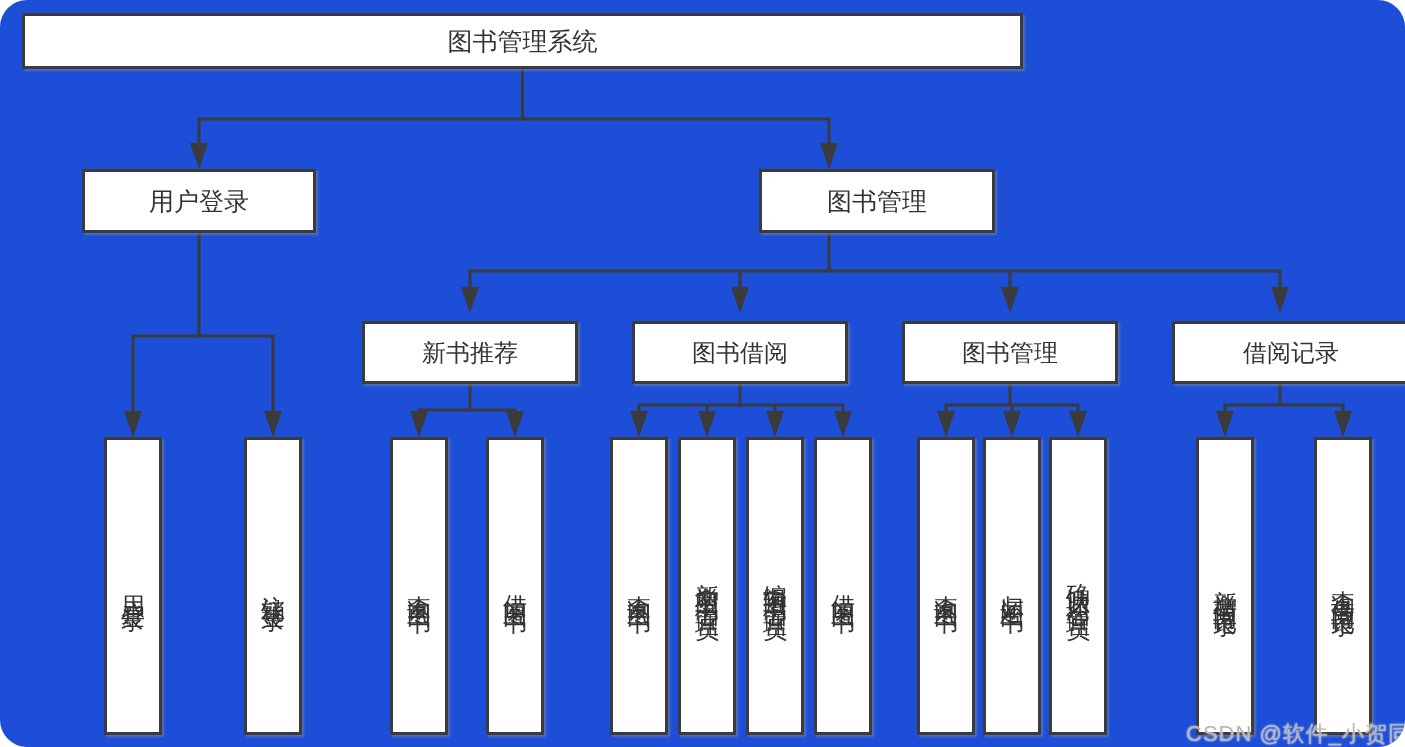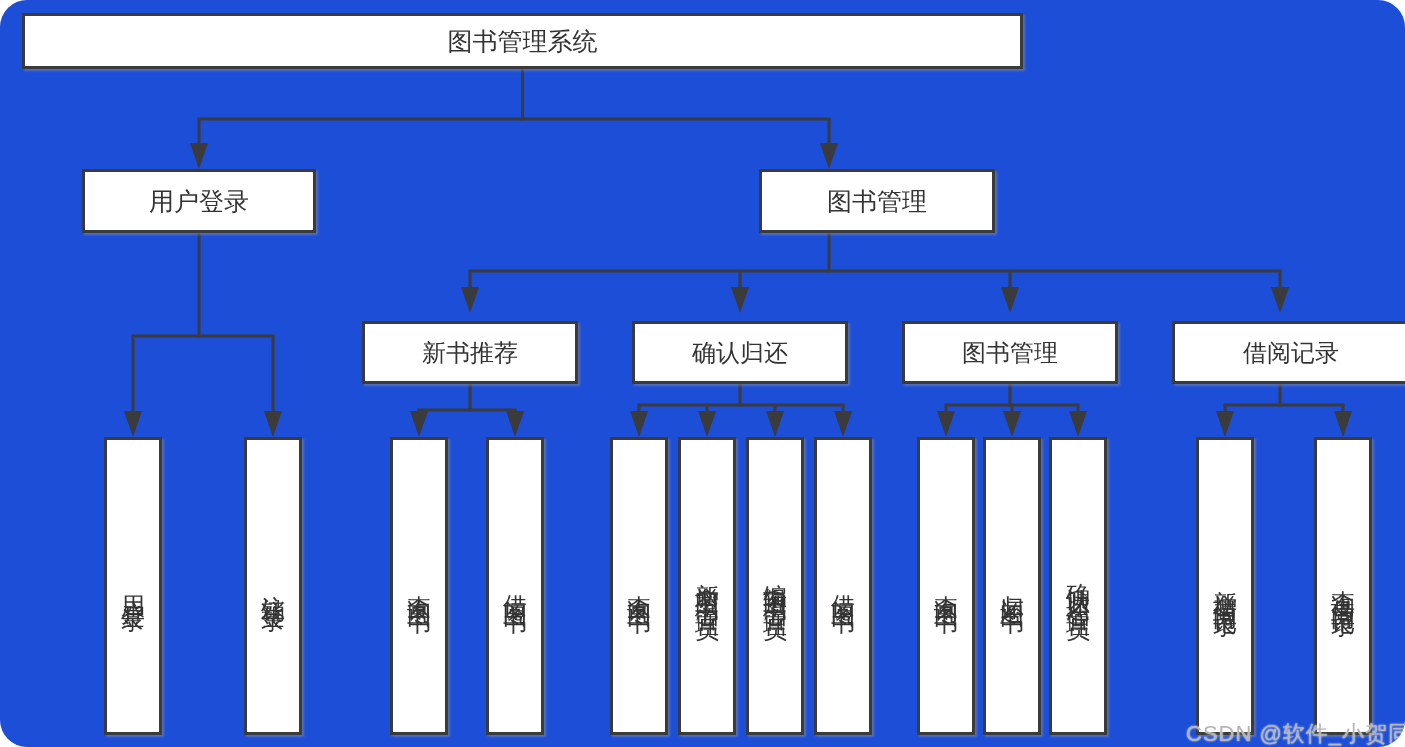--- a/index.html
+++ b/index.html
@@ -131,21 +131,21 @@
       </g>
     </g>
   </svg>
 
   <div class="box root">图书管理系统</div>
 
   <div class="box l2" style="left:82px; width:234px;">用户登录</div>
   <div class="box l2" style="left:711px; width:236px;margin-left:48px;">图书管理</div>
 
   <div class="box l3" style="left:362px; width:216px;">新书推荐</div>
-  <div class="box l3" style="left:632px; width:216px;">确认归还</div>
+  <div class="box l3" style="left:632px; width:216px;">图书借阅</div>
   <div class="box l3" style="left:902px; width:216px;">图书管理</div>
   <div class="box l3" style="left:1172px; width:238px;">借阅记录</div>
 
   <div class="box leaf" style="left:104px;">
     <span class="vtext">用户登录</span>
   </div>
   <div class="box leaf" style="left:244px;">
     <span class="vtext">注销登录</span>
   </div>
 

